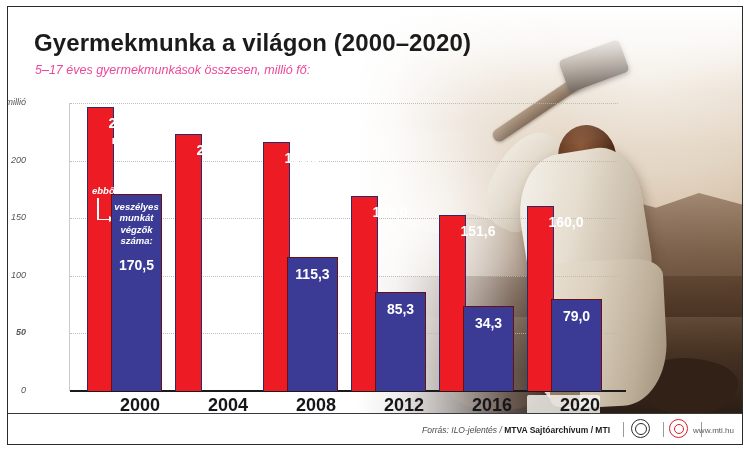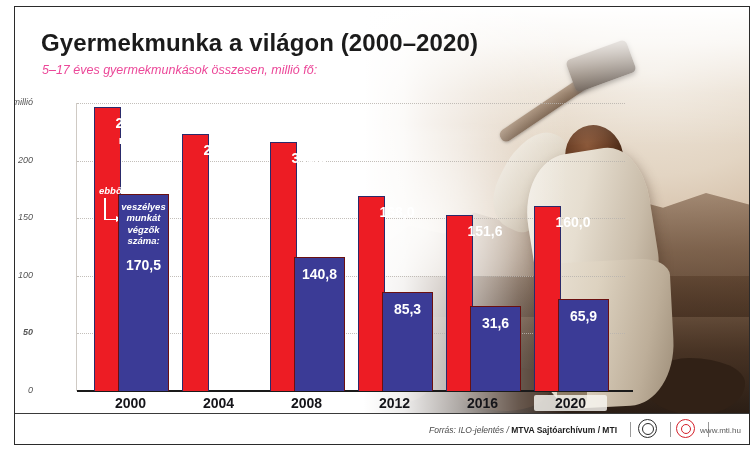--- a/index.html
+++ b/index.html
@@ -1,19 +1,19 @@
 <!DOCTYPE html>
 <html><head>
 <meta charset="utf-8">
 <style>
   html,body{margin:0;padding:0;background:#ffffff;}
   body{width:750px;height:451px;overflow:hidden;font-family:"Liberation Sans",sans-serif;}
 
   #frame{position:relative;width:750px;height:451px;box-sizing:border-box;
-         padding:6px 7px 6px 14px;background:#ffffff;}
+         padding:6px 7px 6px 7px;background:#ffffff;}
   #card{position:relative;width:736px;height:439px;box-sizing:border-box;
         border:1px solid #2b2b2b;background:#ffffff;overflow:hidden;}
 
   
   .photo{position:absolute;top:0;right:0;width:430px;height:408px;overflow:hidden;}
   .photo .sky{position:absolute;inset:0;
       background:
         radial-gradient(120% 90% at 78% 16%, #efe7dc 0%, #e3d5c3 28%, #cdb49a 52%, #a98a6e 74%, #8b6c52 100%);}
   .photo .duststreak{position:absolute;left:-4%;top:30%;width:70%;height:62%;
       background:radial-gradient(65% 70% at 40% 40%, rgba(245,240,233,.93) 0%, rgba(232,222,209,.55) 45%, rgba(210,190,168,0) 78%);
@@ -71,21 +71,21 @@
   #axisy{position:absolute;left:61px;top:96px;width:1px;height:288px;background:#cfcac4;}
 
   .group{position:absolute;bottom:0;height:288px;}
   .bar{position:absolute;bottom:0;}
   .bar.red{background:#ed1c24;border:1px solid #2a2a6a;border-bottom:none;width:25px;left:0;z-index:3;}
   .bar.blue{background:#3b3b96;border:1px solid #6a1010;border-bottom:none;width:49px;left:24px;z-index:4;}
   .vlabel{position:absolute;left:0;right:0;text-align:center;color:#ffffff;font-weight:bold;font-size:14px;}
   .vlabel.red{top:7px;}
   .vlabel.blue{top:8px;}
   .unit{position:absolute;left:0;right:0;top:26px;text-align:center;color:#ffffff;font-weight:bold;font-size:11px;}
-  .xlabel{position:absolute;top:292px;left:0;width:73px;text-align:center;font-size:14px;font-weight:bold;color:#15151a;}
+  .xlabel{position:absolute;top:292px;left:0;width:73px;text-align:right;font-size:18px;font-weight:bold;color:#15151a;}
   .xlabel.boxed{background:rgba(248,246,242,.82);border-radius:2px;}
 
   
   .ann-ebbol{position:absolute;left:4px;top:77px;font-size:9.5px;font-style:italic;font-weight:bold;color:#ffffff;z-index:6;}
   .ann-arrow{position:absolute;left:9px;top:90px;width:1.6px;height:22px;background:#ffffff;z-index:6;}
   .ann-arrow:after{content:"";position:absolute;left:0;bottom:0;width:15px;height:1.6px;background:#ffffff;}
   .ann-arrow:before{content:"";position:absolute;left:12px;bottom:-2.2px;width:0;height:0;
       border-left:6px solid #ffffff;border-top:3px solid transparent;border-bottom:3px solid transparent;}
   .ann-desc{position:absolute;left:28px;top:110px;width:46px;text-align:center;z-index:6;
       font-size:9.5px;font-style:italic;font-weight:bold;color:#ffffff;line-height:11.5px;}
@@ -163,51 +163,51 @@
           <div class="xlabel">2000</div>
         </div>
         <div class="group" style="left: 105px; width: 76px;">
           <div class="bar red" style="height: 256.09px; background: rgb(237, 28, 36);">
             <div class="vlabel red" style="width: 74px; left: 1px;">222,3</div>
           </div>
           <div class="xlabel">2004</div>
         </div>
         <div class="group" style="left: 193px; width: 76px;">
           <div class="bar red" style="height: 247.91px; background: rgb(237, 28, 36);">
-            <div class="vlabel red" style="width: 74px; left: 1px;">341,8</div>
+            <div class="vlabel red" style="width: 74px; left: 1px;">101,0</div>
           </div>
           <div class="bar blue" style="height: 132.826px; background: rgb(59, 59, 150);">
-            <div class="vlabel blue">140,8</div>
+            <div class="vlabel blue">115,3</div>
           </div>
           <div class="xlabel">2008</div>
         </div>
         <div class="group" style="left: 281px; width: 76px;">
           <div class="bar red" style="height: 193.536px; background: rgb(237, 28, 36);">
             <div class="vlabel red" style="width: 74px; left: 1px;">168,0</div>
           </div>
           <div class="bar blue" style="height: 98.2656px; background: rgb(59, 59, 150);">
             <div class="vlabel blue">85,3</div>
           </div>
           <div class="xlabel">2012</div>
         </div>
         <div class="group" style="left: 369px; width: 76px;">
           <div class="bar red" style="height: 174.643px; background: rgb(237, 28, 36);">
             <div class="vlabel red" style="width: 74px; left: 1px;">151,6</div>
           </div>
           <div class="bar blue" style="height: 83.52px; background: rgb(59, 59, 150);">
-            <div class="vlabel blue">31,6</div>
+            <div class="vlabel blue">34,3</div>
           </div>
           <div class="xlabel">2016</div>
         </div>
         <div class="group" style="left: 457px; width: 76px;">
           <div class="bar red" style="height: 184.32px; background: rgb(237, 28, 36);">
             <div class="vlabel red" style="width: 74px; left: 1px; text-align: center;">160,0</div>
           </div>
           <div class="bar blue" style="height: 91.008px; background: rgb(59, 59, 150);">
-            <div class="vlabel blue">65,9</div>
+            <div class="vlabel blue">79,0</div>
           </div>
           <div class="xlabel boxed">2020</div>
         </div>
       </div>
 
     <div class="footbar">
       <div class="source">
         <span>Forrás: ILO-jelentés /</span>
         <b>MTVA Sajtóarchívum / MTI</b>
       </div>

